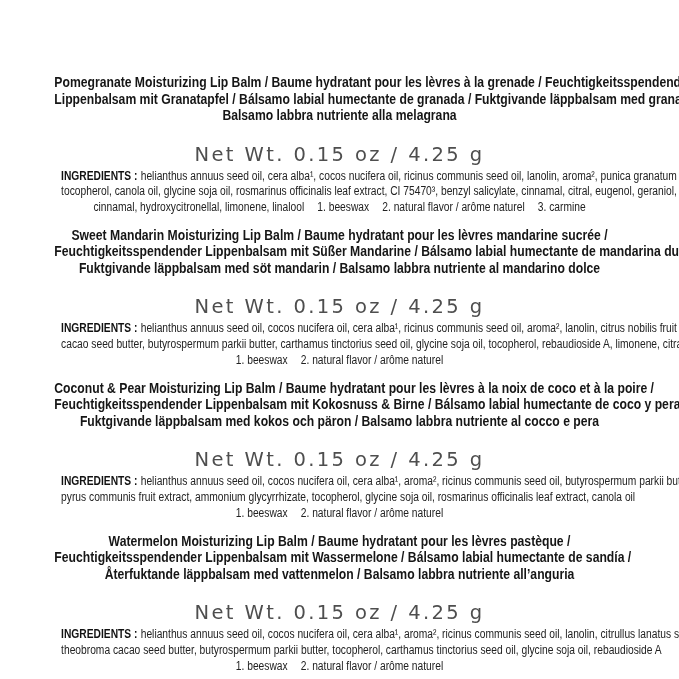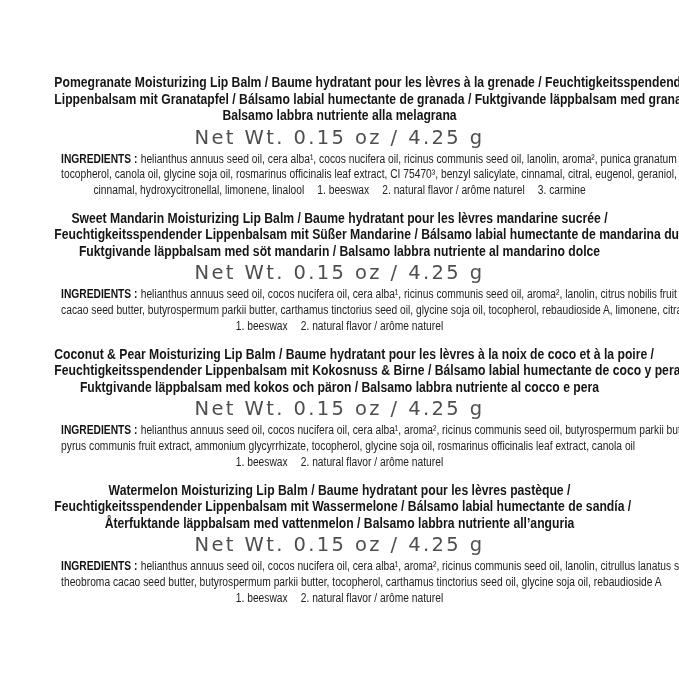--- a/index.html
+++ b/index.html
@@ -46,21 +46,21 @@
   }
   
   .net-weight {
     font-family: "DejaVu Sans", sans-serif;
     font-weight: 400;
     font-size: 19.5px;
     line-height: 25px;
     letter-spacing: 2.4px;
     color: #4e4e4e;
     white-space: nowrap;
-    margin: 1px 0 2px 0;
+    margin: 18px 0 2px 0;
     text-align: center;
   }
   
   .ingredients-lines {
     transform: scaleX(0.82);
     transform-origin: 50% 0;
     width: 679px;
   }
   .ing-line {
     font-size: 12.5px;

